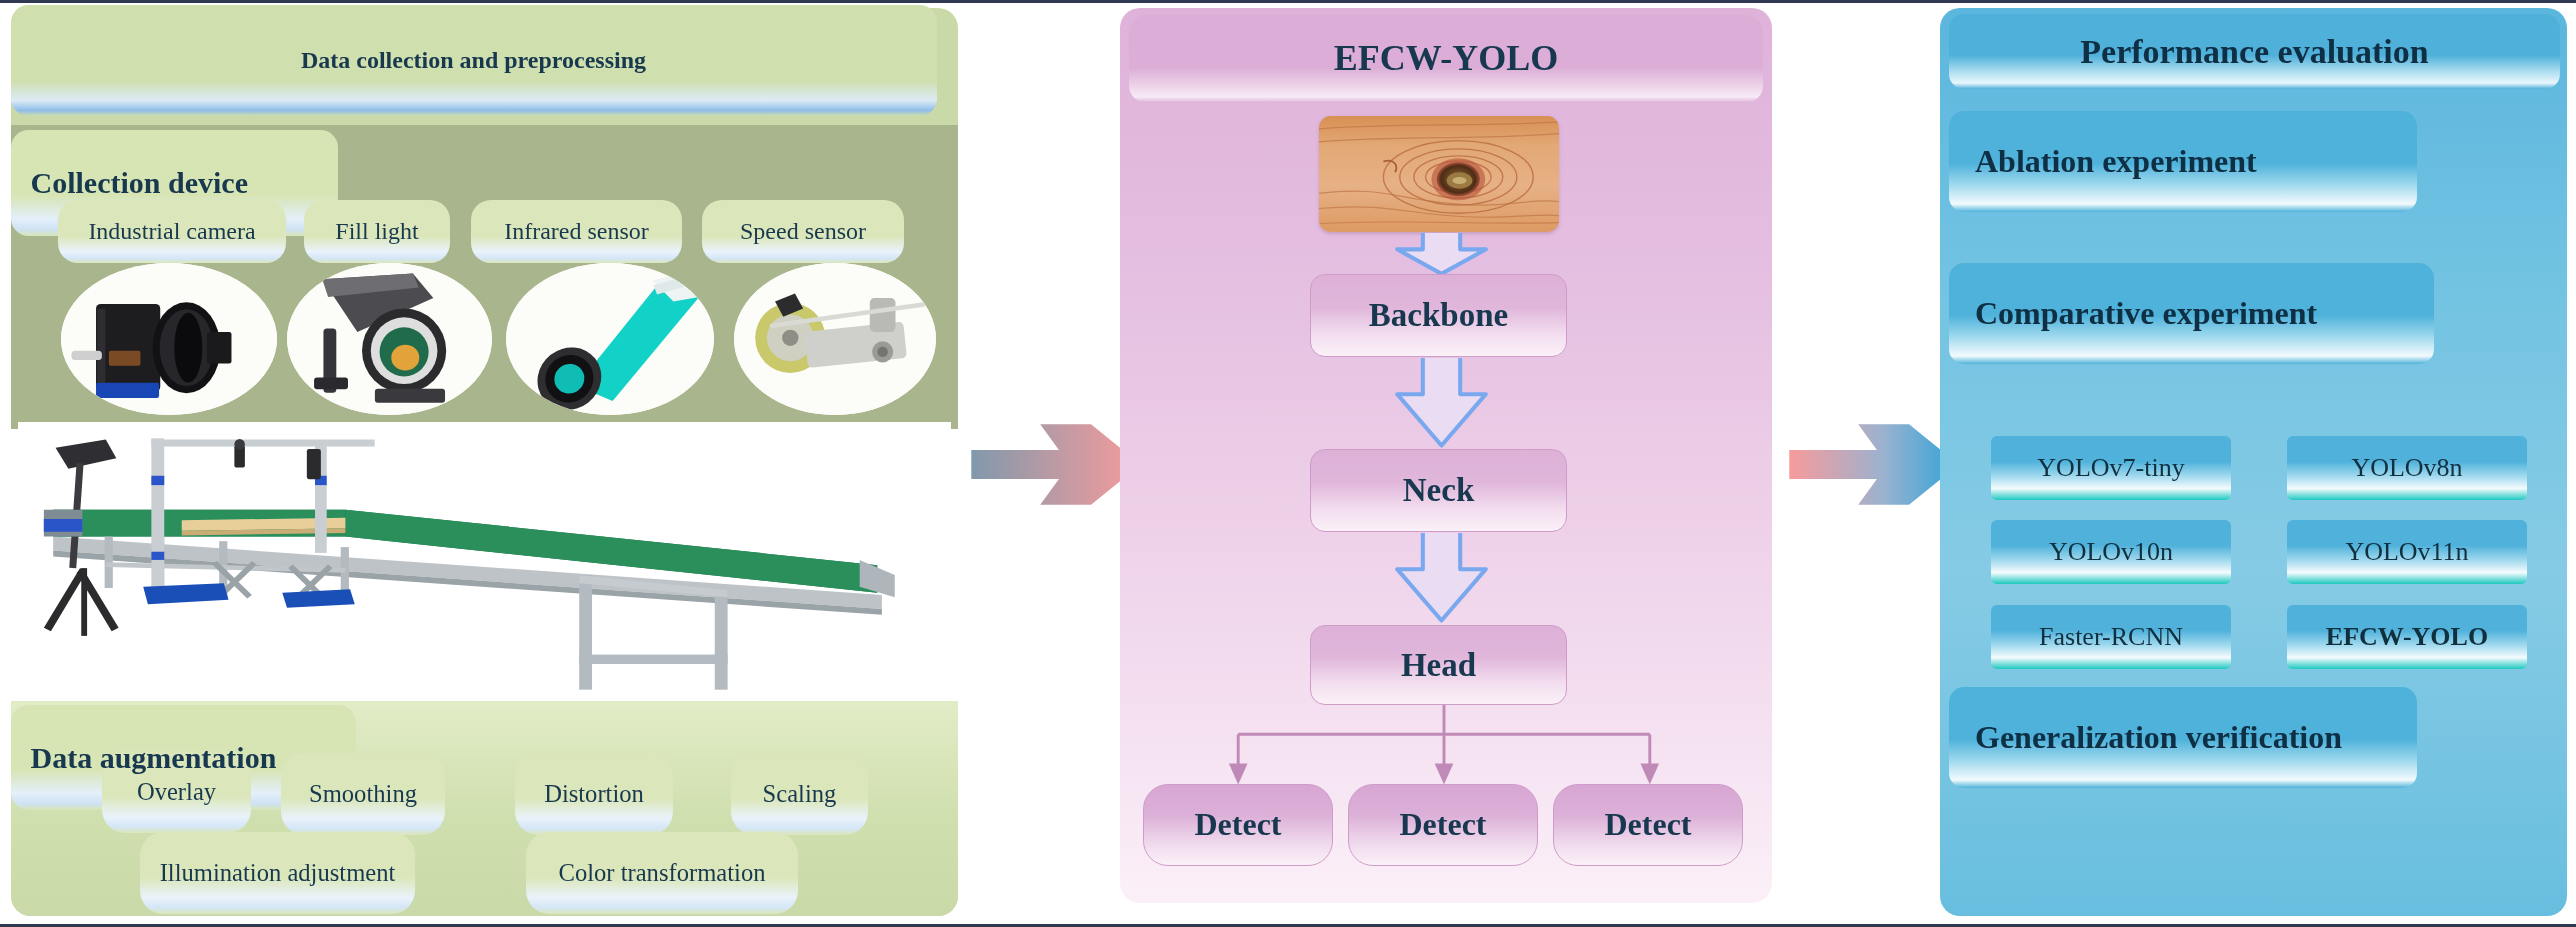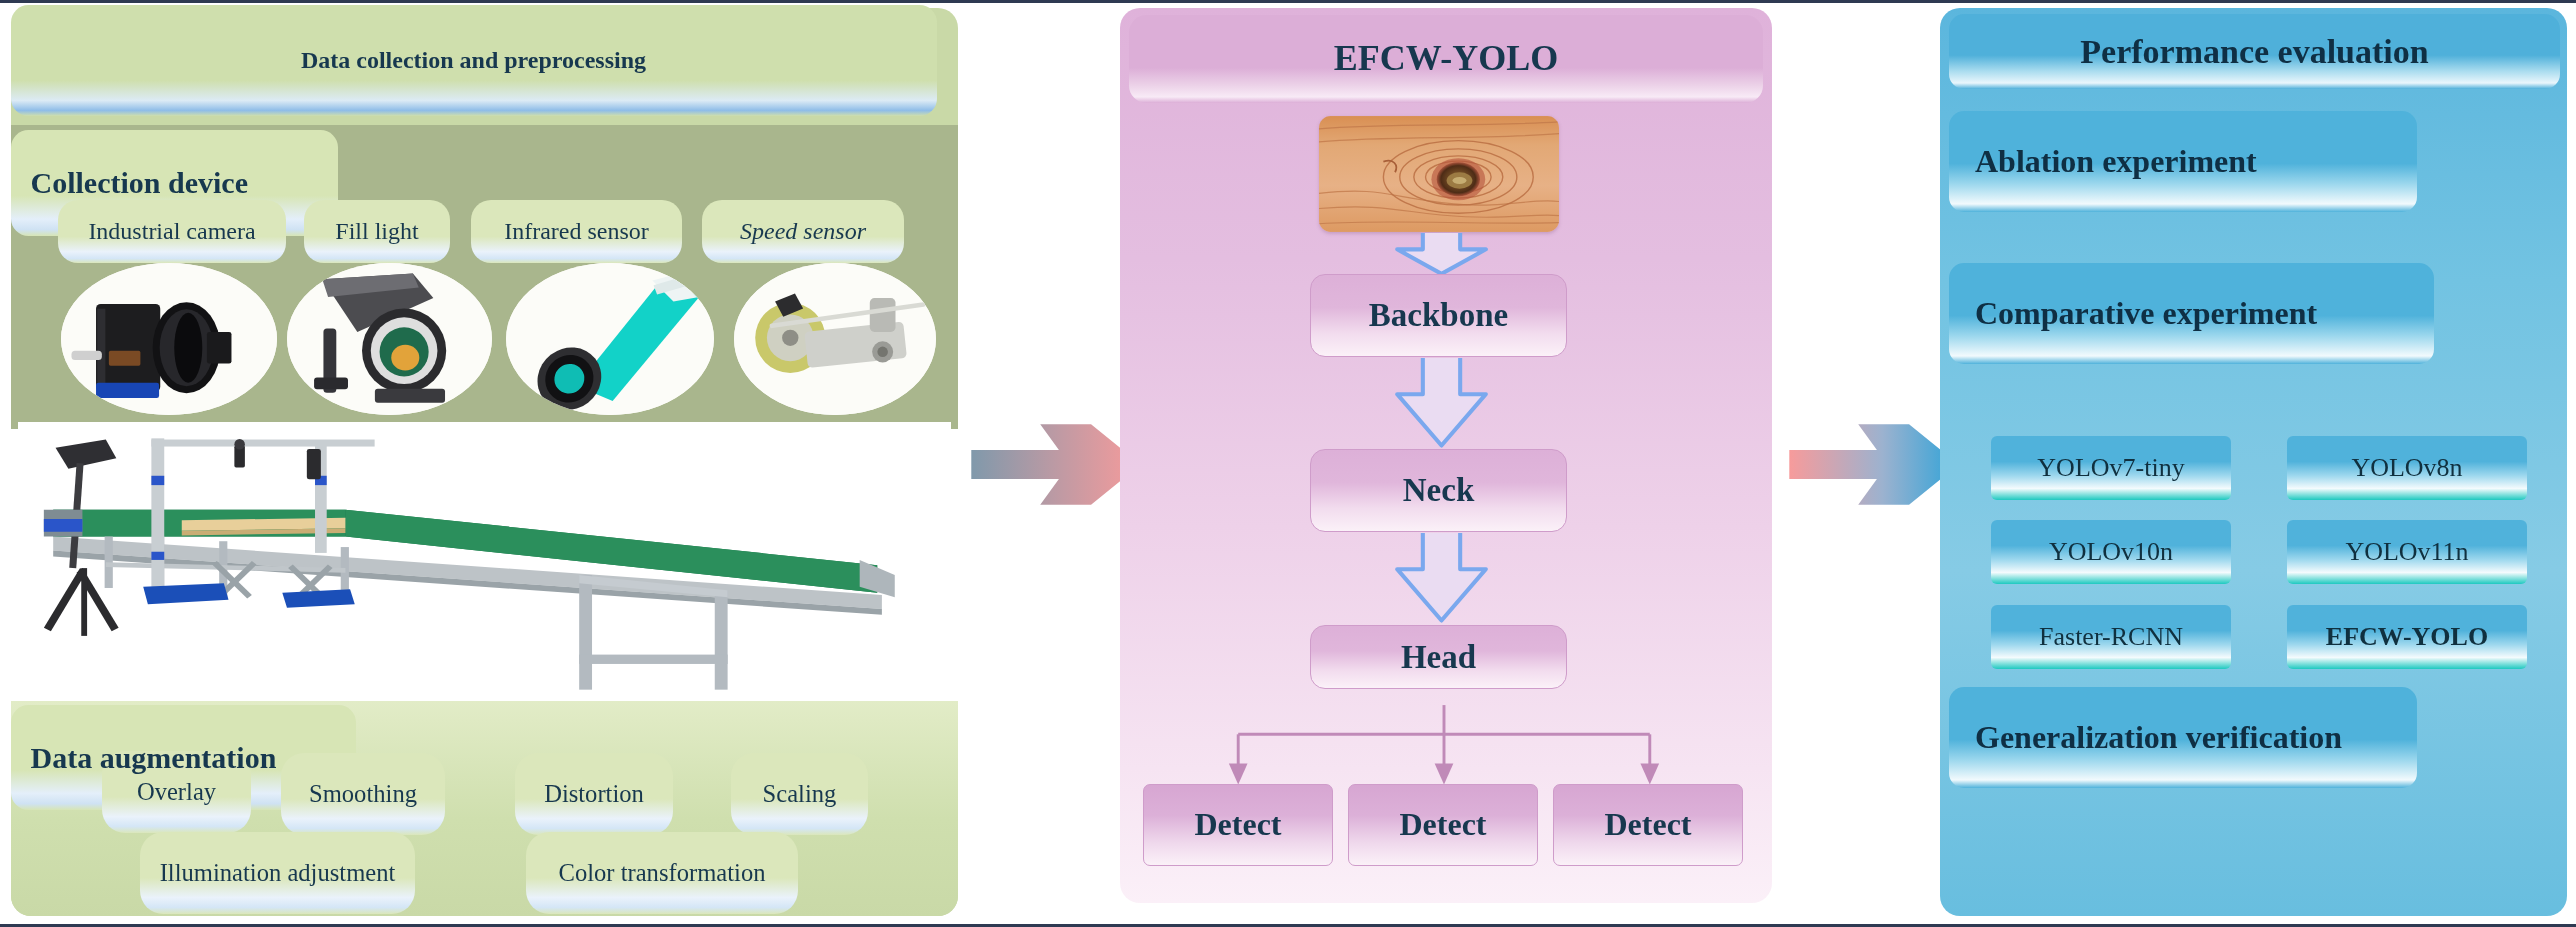--- a/index.html
+++ b/index.html
@@ -52,21 +52,21 @@
   }
   #p1-collection .lbl{padding-left:20px;}
 
   .dev-pill{
     top:200px;height:63px;border-radius:20px;font-size:24px;
     background:linear-gradient(180deg,#dbe7bb 0%,#dbe7bb 58%,#eaf2fb 82%,#d4e6f6 93%,#dbe7bb 100%);
   }
   #dev0{left:58px;width:228px;}
   #dev1{left:304px;width:146px;}
   #dev2{left:471px;width:211px;}
-  #dev3{left:702px;width:202px;font-style:italic;}
+  #dev3{left:702px;width:202px;}
 
   .dev-oval{
     position:absolute;top:263px;border-radius:50%;overflow:hidden;background:#fbfbf7;
   }
   #ov0{left:61px;width:216px;height:152px;}
   #ov1{left:287px;width:205px;height:152px;}
   #ov2{left:506px;width:208px;height:152px;}
   #ov3{left:734px;width:202px;height:152px;}
 
   #p1-aug{
@@ -102,24 +102,24 @@
     position:absolute;left:1319px;top:116px;width:240px;height:116px;border-radius:11.7px;
     overflow:hidden;box-shadow:0 1.2px 3.5px rgba(120,70,120,.25);
   }
   .stage{
     border-radius:15px;font-size:33px;font-weight:bold;
     background:linear-gradient(180deg,#ddb0d8 0%,#e0b6db 40%,#f2dcee 72%,#fbf1f8 100%);
     border:1.8px solid #cf9cca;
   }
   #stage-backbone{left:1310px;top:274px;width:257px;height:83px;}
   #stage-neck{left:1310px;top:449px;width:257px;height:83px;}
-  #stage-head{left:1310px;top:625px;width:257px;height:64px;}
+  #stage-head{left:1310px;top:625px;width:257px;height:80px;}
 
   .detect{
-    border-radius:7px;font-size:32px;font-weight:bold;
+    border-radius:25px;font-size:32px;font-weight:bold;
     background:linear-gradient(180deg,#d7a6d2 0%,#dcb0d8 38%,#efd8ec 72%,#fbf1f8 100%);
     border:1.8px solid #cf9cca;
   }
   #det0{left:1143px;top:784px;width:190px;height:82px;}
   #det1{left:1348px;top:784px;width:190px;height:82px;}
   #det2{left:1553px;top:784px;width:190px;height:82px;}
 
   .blue-arrow{position:absolute;width:105px;}
   #ba0{left:1389px;top:233px;height:42px;}
   #ba1{left:1389px;top:358px;height:91px;}

